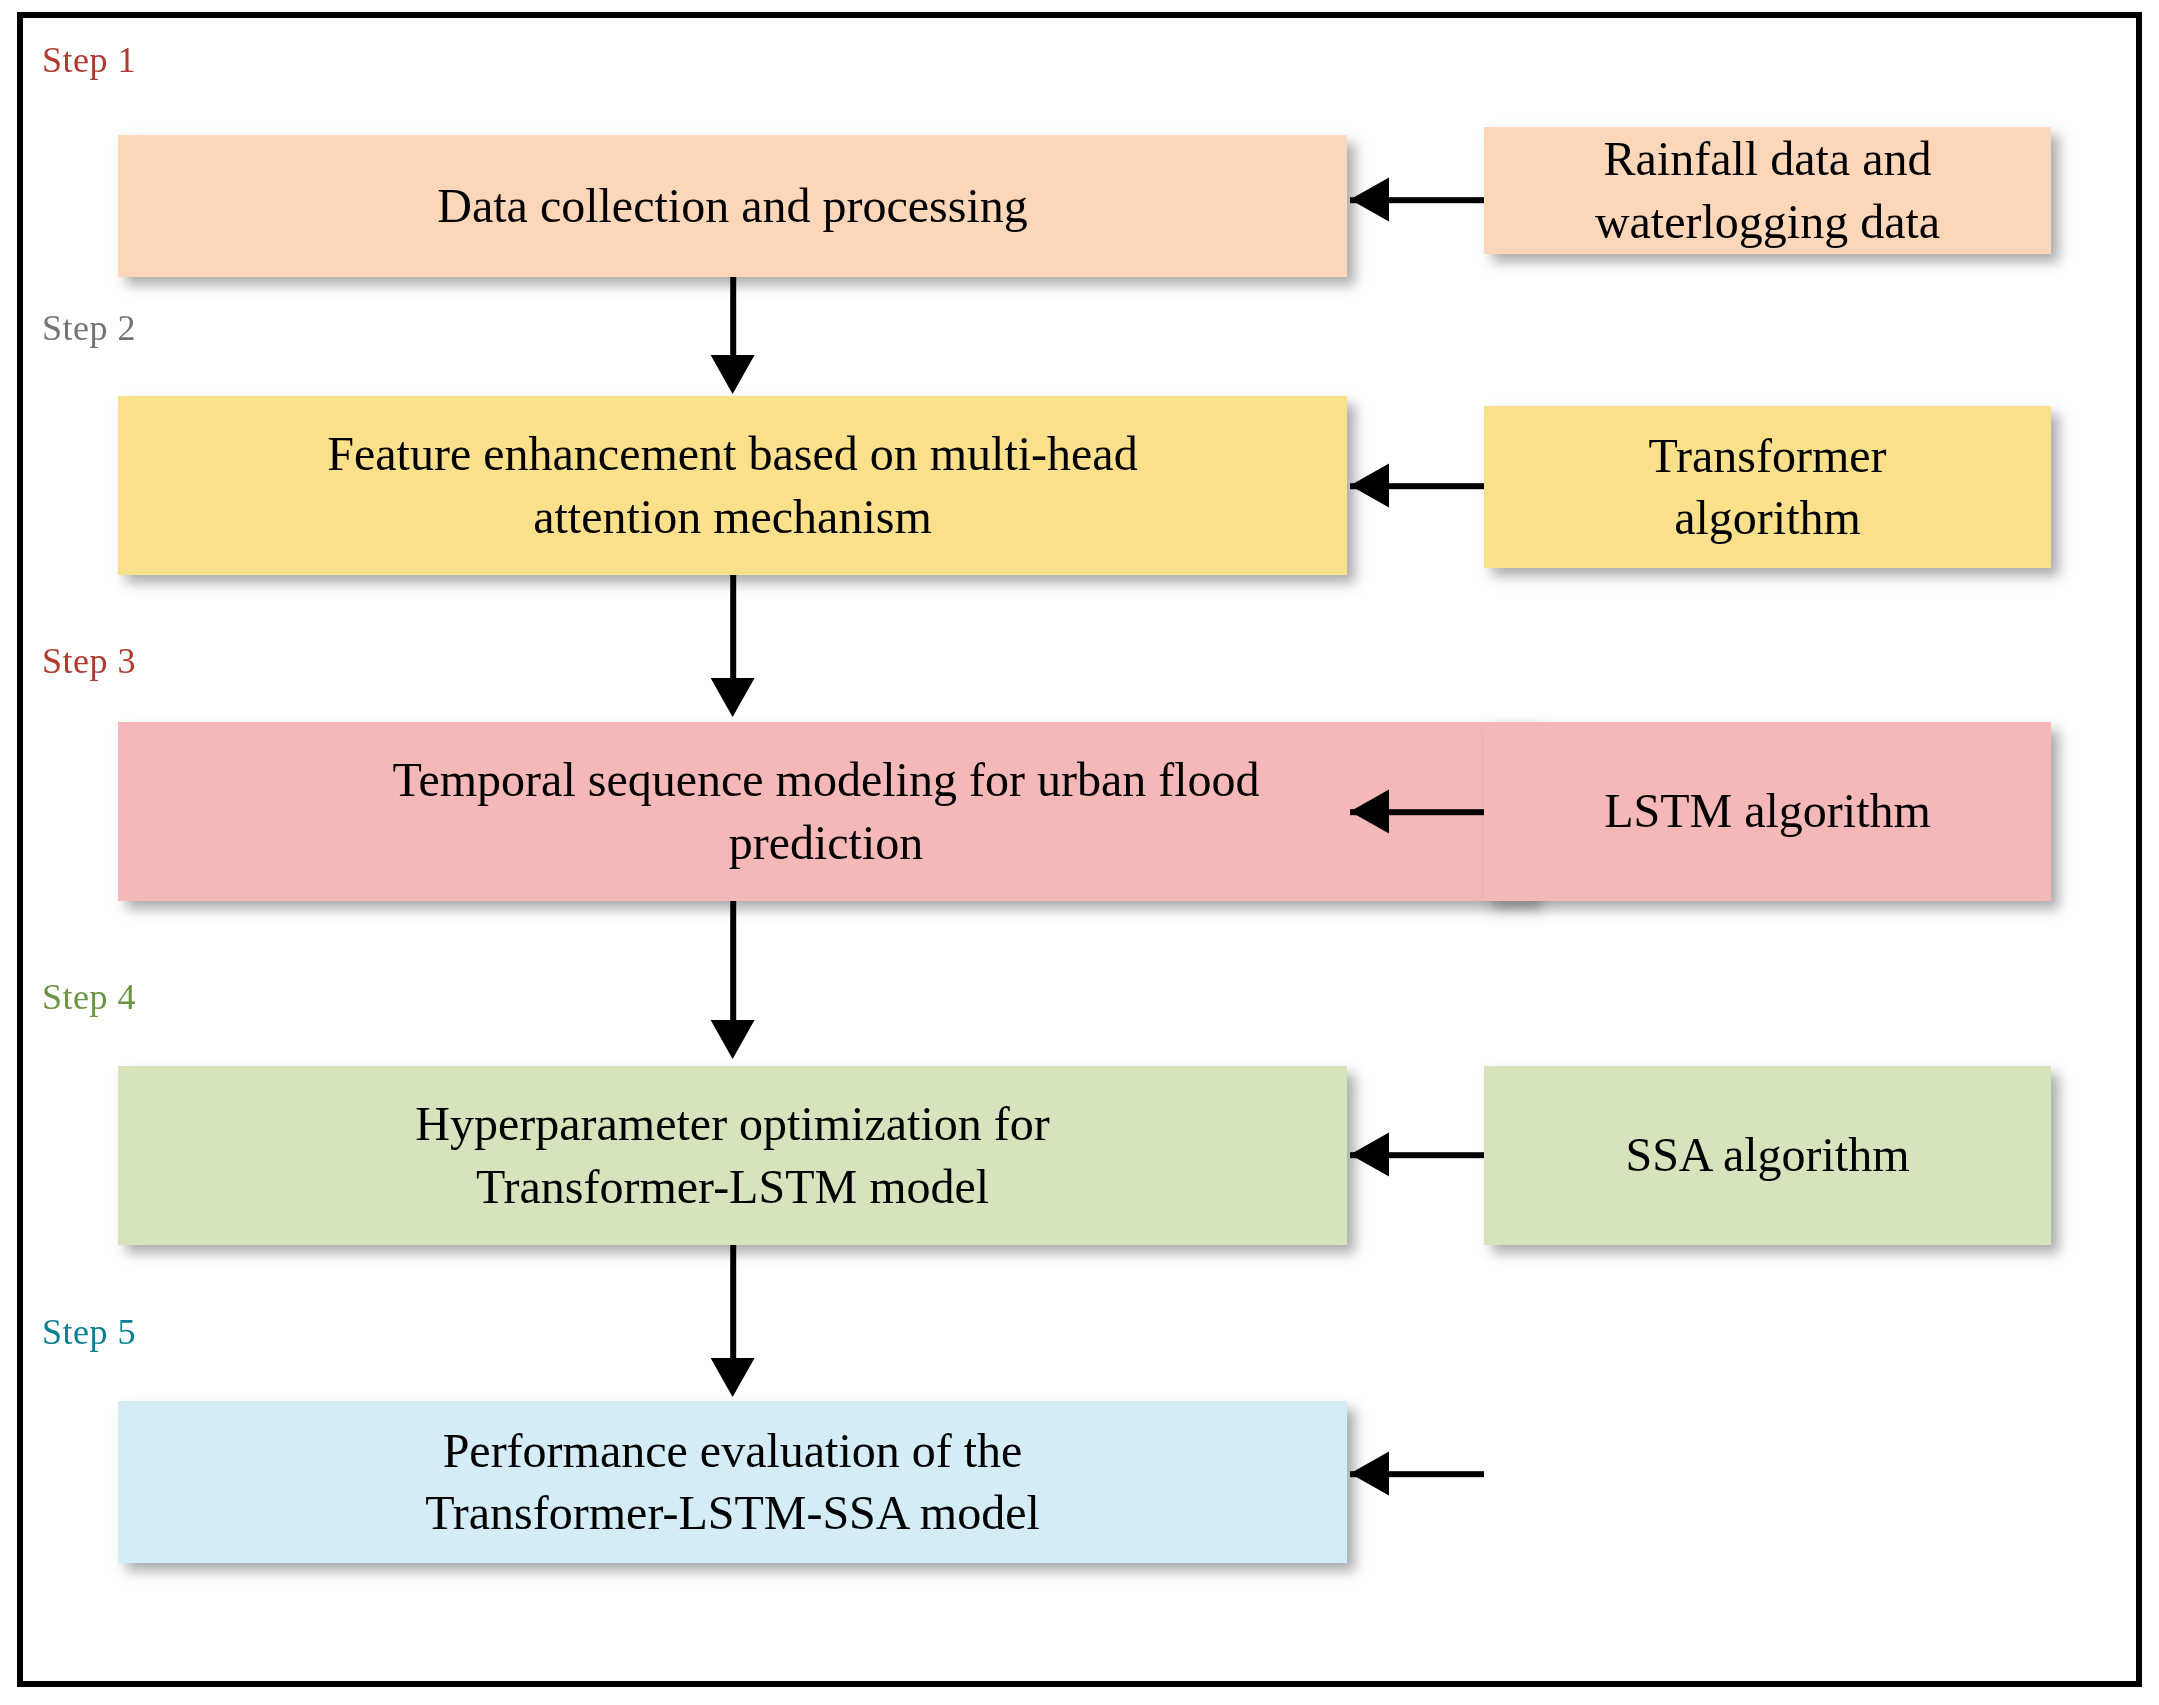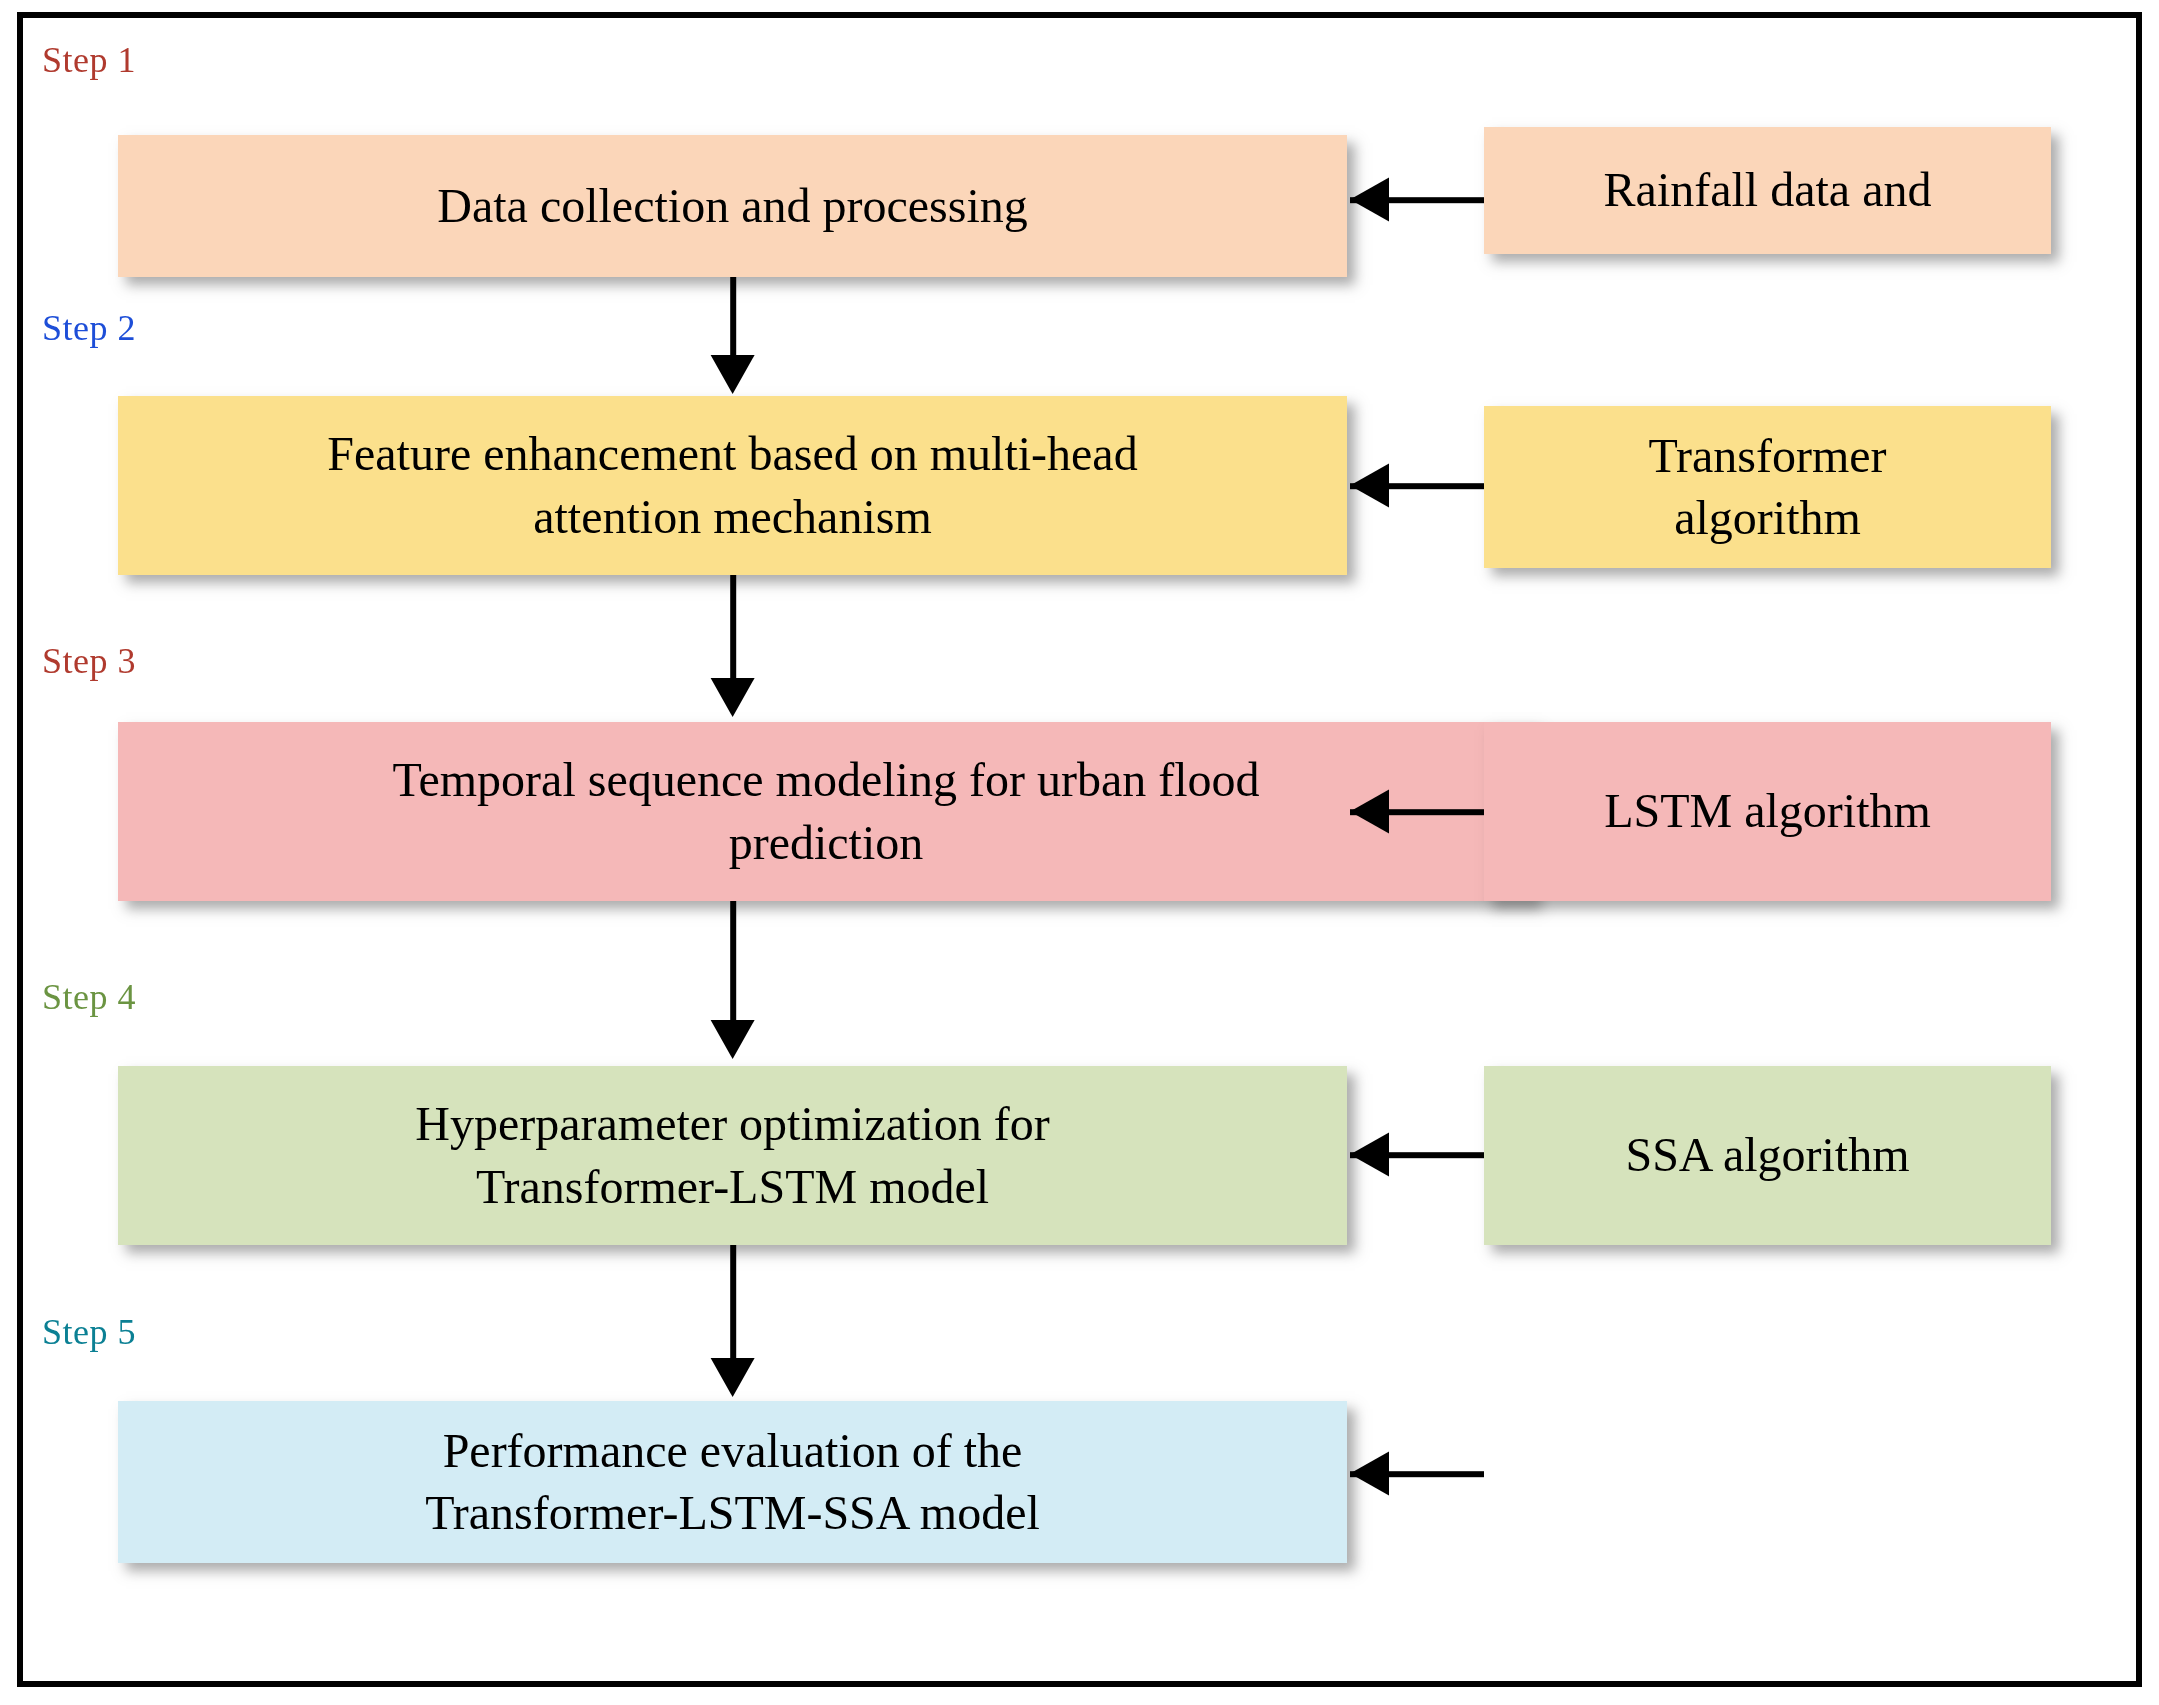--- a/index.html
+++ b/index.html
@@ -109,33 +109,34 @@
   <div id="frame"></div>
 
   <div class="step-label" style="left:42px; top:42px; color:#B03A2E;">Step 1</div>
 
   <div class="pbox" style="left:118px; top:135px; width:1229px; height:142px; background:#FBD6B9;">
     <span>Data collection and processing</span>
   </div>
 
   <div class="pbox" style="left:1484px; top:127px; width:567px; height:127px; background:#FBD6B9; flex-direction:column;">
     <span>Rainfall data and</span>
+    <span>waterlogging data</span>
   </div>
 
   <div class="h-arrow" style="left:1350px; top:200px; width:134px;">
     <div class="shaft" style="width:134px;"></div>
     <div class="head" style="left:0;"></div>
   </div>
 
   <div class="v-arrow" style="left:733px; top:277px; height:117px;">
     <div class="shaft" style="height:86px;"></div>
     <div class="head" style="top:78px;"></div>
   </div>
 
-  <div class="step-label" style="left:42px; top:310px; color:#1d4ed8;">Step 2</div>
+  <div class="step-label" style="left:42px; top:310px; color:#737373;">Step 2</div>
 
   <div class="pbox" style="left:118px; top:396px; width:1229px; height:179px; background:#FBE08C; flex-direction:column;">
     <span>Feature enhancement based on multi-head</span>
     <span>attention mechanism</span>
   </div>
 
   <div class="pbox" style="left:1484px; top:406px; width:567px; height:162px; background:#FBE08C; flex-direction:column;">
     <span>Transformer</span>
     <span>algorithm</span>
   </div>

